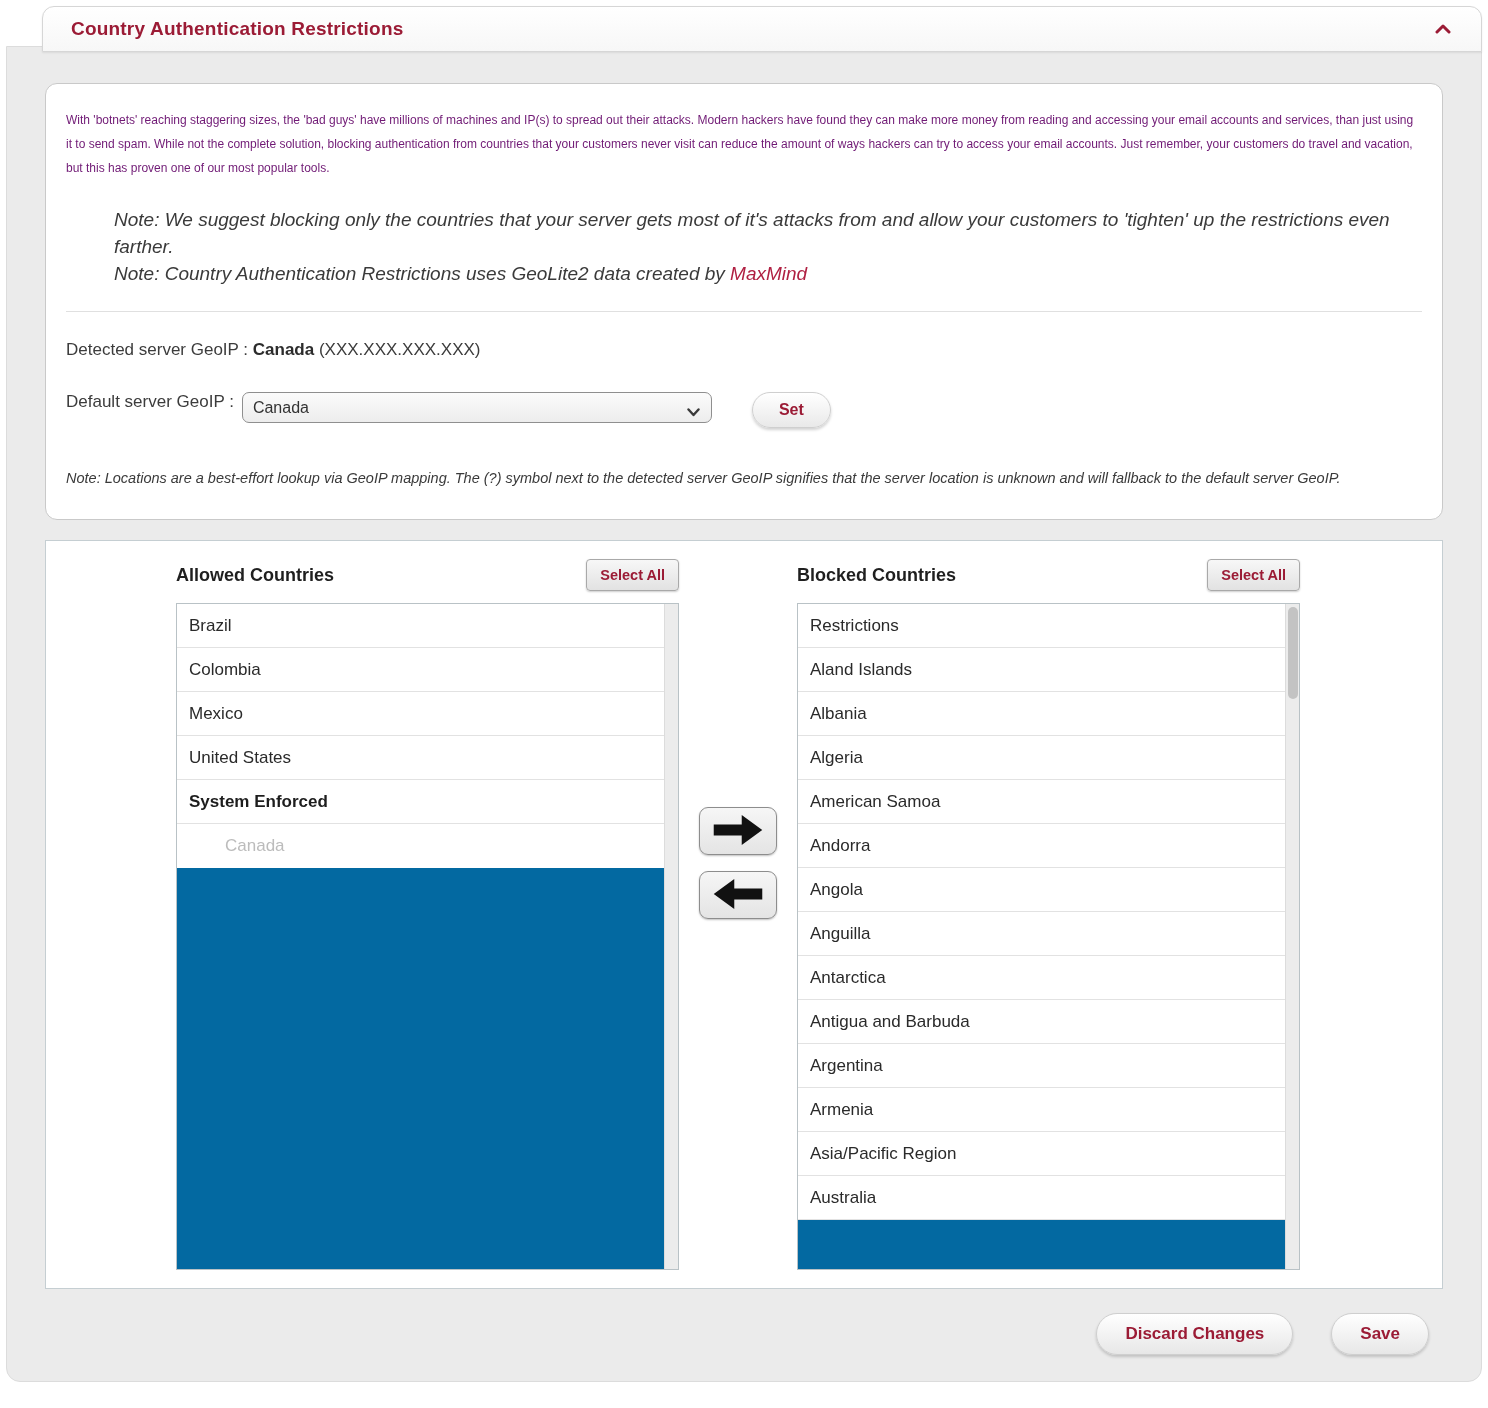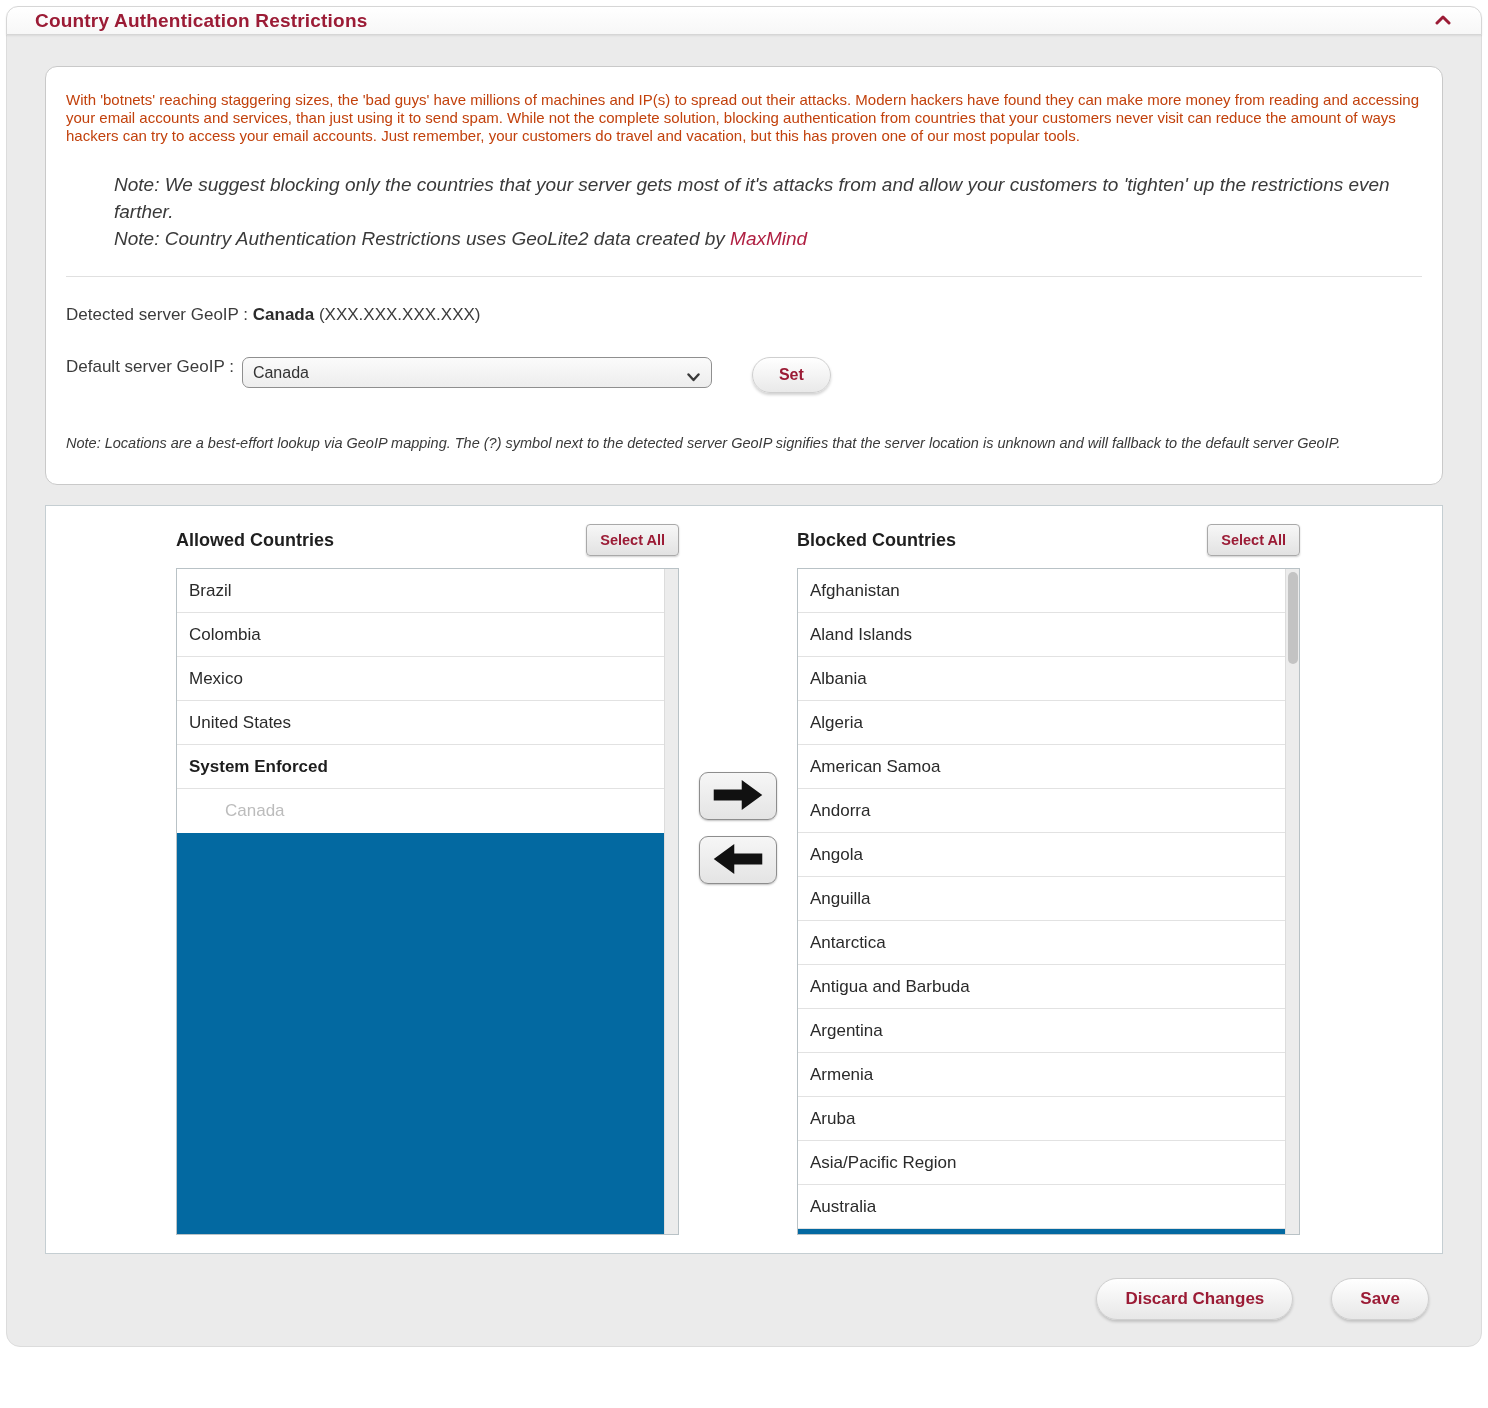--- a/index.html
+++ b/index.html
@@ -3,42 +3,42 @@
 <meta charset="utf-8">
 <style>
   * { margin:0; padding:0; box-sizing:border-box; }
   html,body { background:#ffffff; font-family:"Liberation Sans", sans-serif; }
   body { width:1488px; min-height:1408px; position:relative; }
 
   .widget { position:absolute; left:6px; top:6px; width:1476px; }
 
   
   .header-bar {
-    position:relative; height:29px; background:linear-gradient(#ffffff,#f7f7f7);
+    position:relative; height:46px; background:linear-gradient(#ffffff,#f7f7f7);
     border:1px solid #d6d6d6; border-radius:12px 12px 0 0;
     box-shadow:0 1px 2px rgba(0,0,0,.08);
     display:flex; align-items:center; justify-content:space-between;
-    padding:0 26px 0 28px; z-index:2;
+    padding:0 26px 0 28px; z-index:2;margin-left:36px;
   }
   .header-title { font-size:19px; font-weight:bold; color:#9b1b35; letter-spacing:.2px; }
   .collapse-btn { background:none; border:none; cursor:pointer; padding:4px; display:flex; }
 
   
   .panel {
     position:relative; margin-top:-6px; background:#ebebeb;
     border:1px solid #dcdcdc; border-radius:0 0 14px 14px;
     padding:36px 26px 26px 26px; z-index:1;
   }
 
   
   .info-box {
     background:#ffffff; border:1px solid #c9c9c9; border-radius:12px;
     margin:0 12px; padding:18px 20px 24px 20px;
   }
-  .intro-paragraph { font-size:15px; line-height:18px; color:#c2410c; padding-top:6px; }
+  .intro-paragraph { font-size:12px; line-height:24px; color:#701a75; padding-top:6px; }
   .notes-block { margin-top:26px; }
   .note-line { font-size:19px; font-style:italic; color:#3a3a3a; line-height:27px;margin-left:48px; }
   .maxmind-link { color:#b02042; text-decoration:none; font-style:italic; }
   .info-divider { border:none; border-top:1px solid #e0e0e0; margin:24px 0 28px 0; }
 
   .detected-row { font-size:17px; color:#3c3c3c; }
   .detected-row b { color:#2c2c2c; }
   .default-row { margin-top:32px; display:flex; align-items:flex-start; font-size:17px; color:#3c3c3c; }
   .select-wrap { position:relative; margin-left:8px; width:470px; }
   .geo-select {
@@ -216,33 +216,32 @@
 
       <div class="list-col">
         <div class="list-col-header">
           <span class="list-title">Blocked Countries</span>
           <button class="select-all-btn">Select All</button>
         </div>
         <div class="country-list">
           <div class="list-rows">
             <div>
 
-            <div class="country-row">Afghanistan</div>
+            <div class="country-row">Restrictions</div>
                 <div class="country-row">Aland Islands</div>
                 <div class="country-row">Albania</div>
                 <div class="country-row">Algeria</div>
                 <div class="country-row">American Samoa</div>
                 <div class="country-row">Andorra</div>
                 <div class="country-row">Angola</div>
                 <div class="country-row">Anguilla</div>
                 <div class="country-row">Antarctica</div>
                 <div class="country-row">Antigua and Barbuda</div>
                 <div class="country-row">Argentina</div>
                 <div class="country-row">Armenia</div>
-                <div class="country-row">Aruba</div>
                 <div class="country-row">Asia/Pacific Region</div>
                 <div class="country-row">Australia</div>
               </div>
           </div>
           <div class="scroll-track">
             <div class="scroll-thumb"></div>
           </div>
         </div>
       </div>
 

